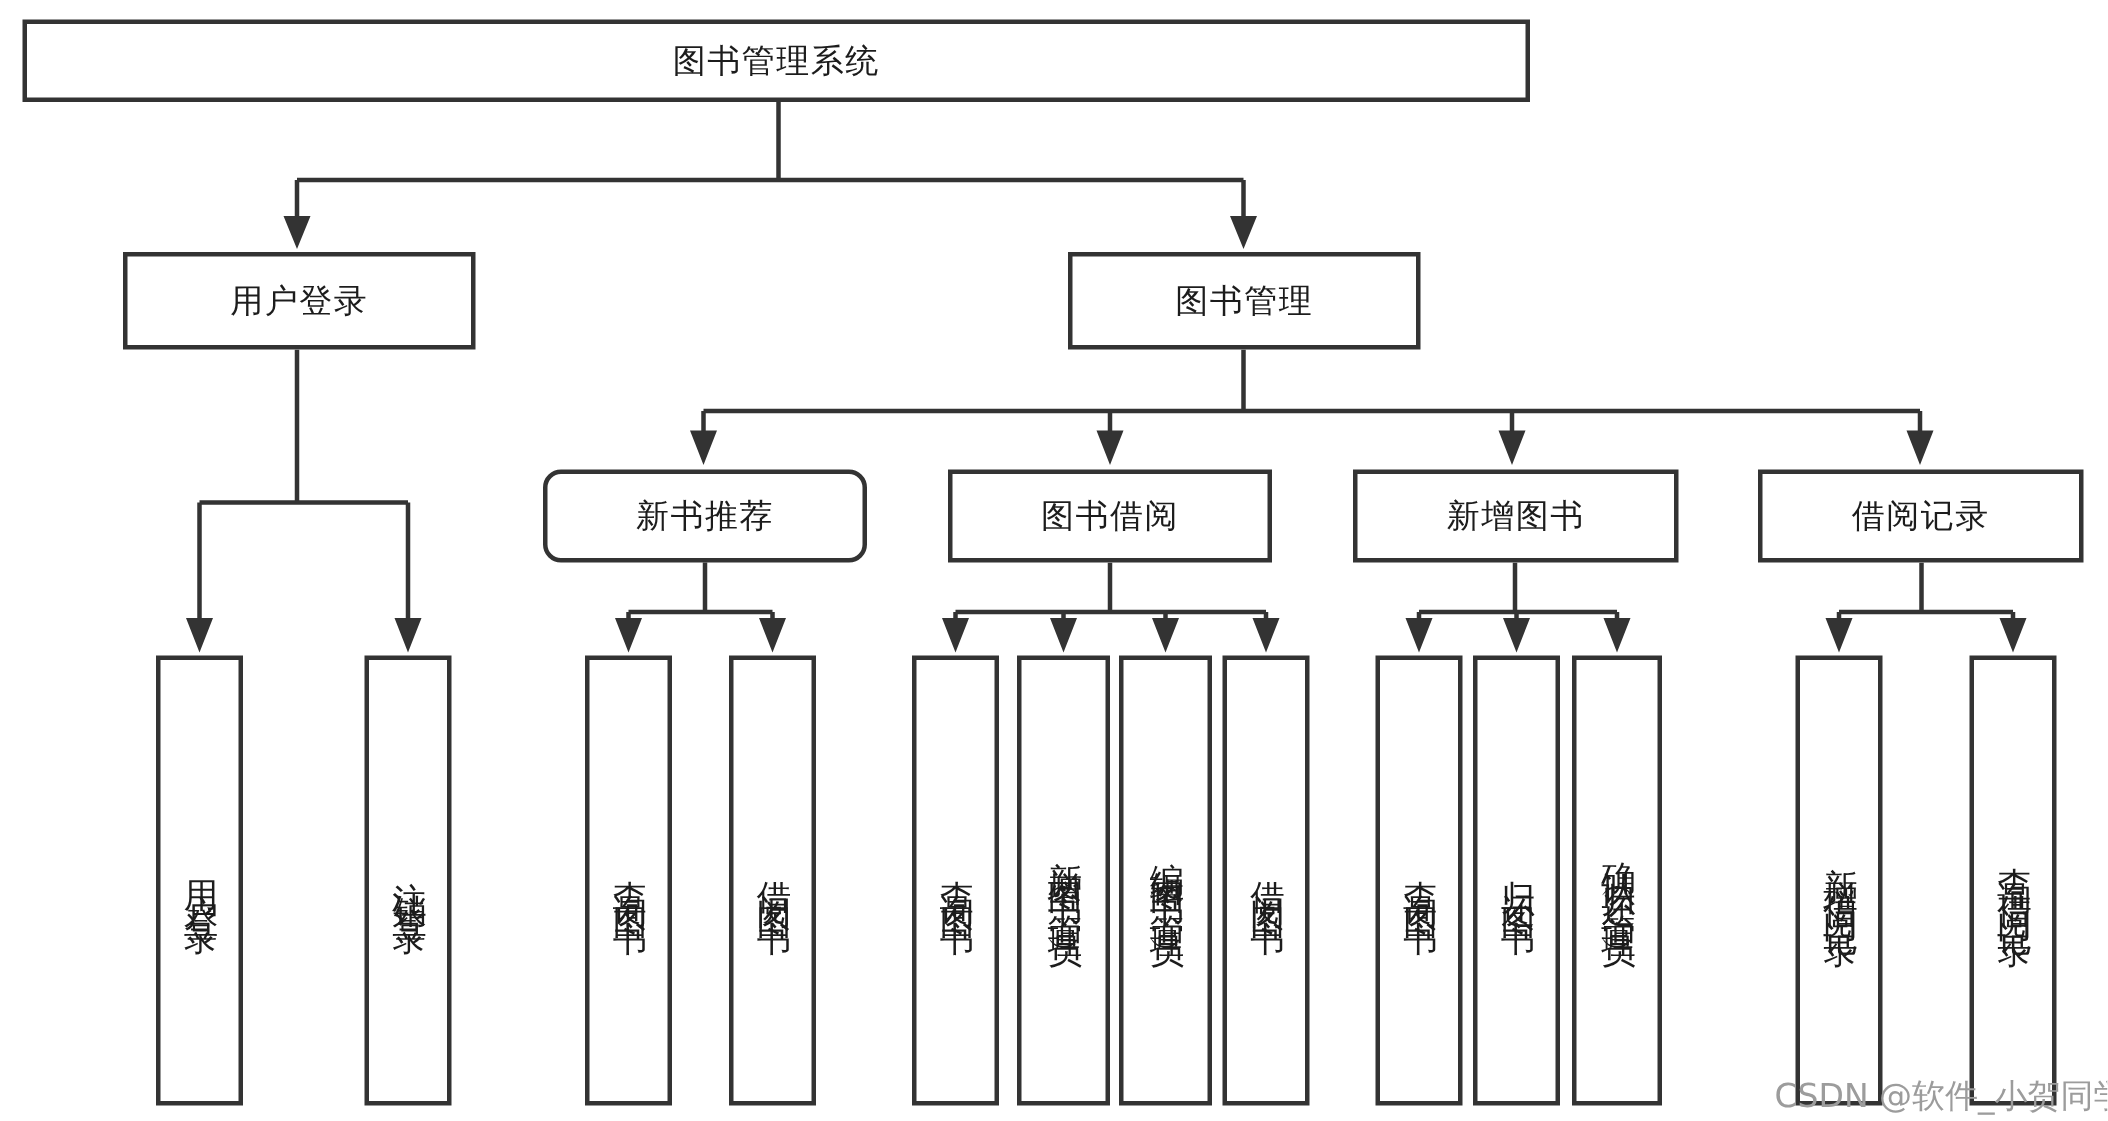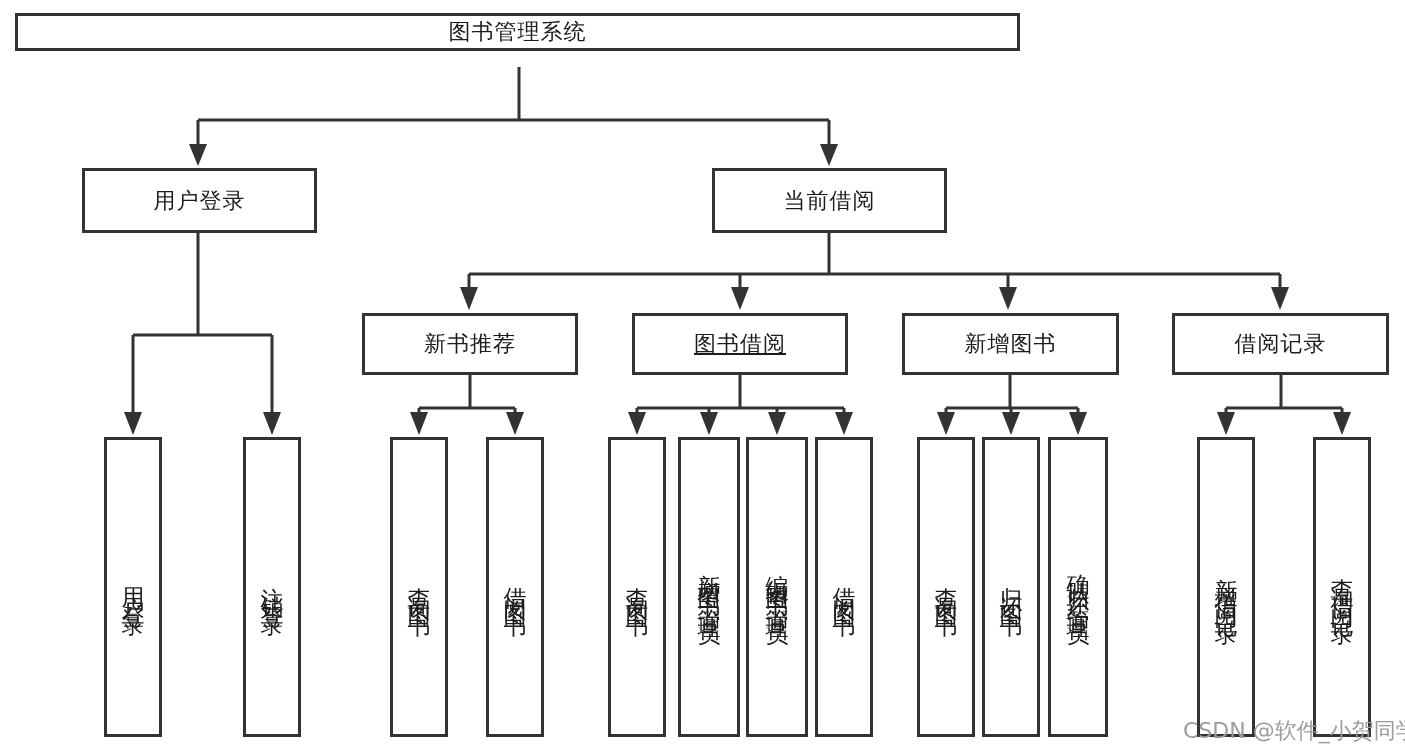--- a/index.html
+++ b/index.html
@@ -91,35 +91,35 @@
       M1008 310 L999 287 L1017 287 Z  M1280 310 L1271 287 L1289 287 Z
       M133 435 L124 412 L142 412 Z  M272 435 L263 412 L281 412 Z
       M419 435 L410 412 L428 412 Z  M515 435 L506 412 L524 412 Z
       M637 435 L628 412 L646 412 Z  M709 435 L700 412 L718 412 Z
       M777 435 L768 412 L786 412 Z  M844 435 L835 412 L853 412 Z
       M946 435 L937 412 L955 412 Z  M1011 435 L1002 412 L1020 412 Z
       M1078 435 L1069 412 L1087 412 Z
       M1226 435 L1217 412 L1235 412 Z  M1342 435 L1333 412 L1351 412 Z"></path>
   </svg>
 
-  <div class="node" style="left:15px; top:13px; width:1005px; height:38px;">
+  <div class="node" style="left:15px; top:13px; width:1005px; height:55px;">
     <span>图书管理系统</span>
   </div>
 
   <div class="node" style="left:82px; top:168px; width:235px; height:65px;">
     <span>用户登录</span>
   </div>
   <div class="node" style="left:712px; top:168px; width:235px; height:65px;">
-    <span>当前借阅</span>
+    <span>图书管理</span>
   </div>
 
-  <div class="node" style="left:362px; top:313px; width:216px; height:62px;">
+  <div class="node" style="left:362px; top:313px; width:216px; height:62px;border-radius:12px;">
     <span>新书推荐</span>
   </div>
-  <div class="node" style="left:632px; top:313px; width:216px; height:62px;text-decoration:underline;">
+  <div class="node" style="left:632px; top:313px; width:216px; height:62px;">
     <span>图书借阅</span>
   </div>
   <div class="node" style="left:902px; top:313px; width:217px; height:62px;">
     <span>新增图书</span>
   </div>
   <div class="node" style="left:1172px; top:313px; width:217px; height:62px;">
     <span>借阅记录</span>
   </div>
 
   <div class="vbox" style="left:104px;">

